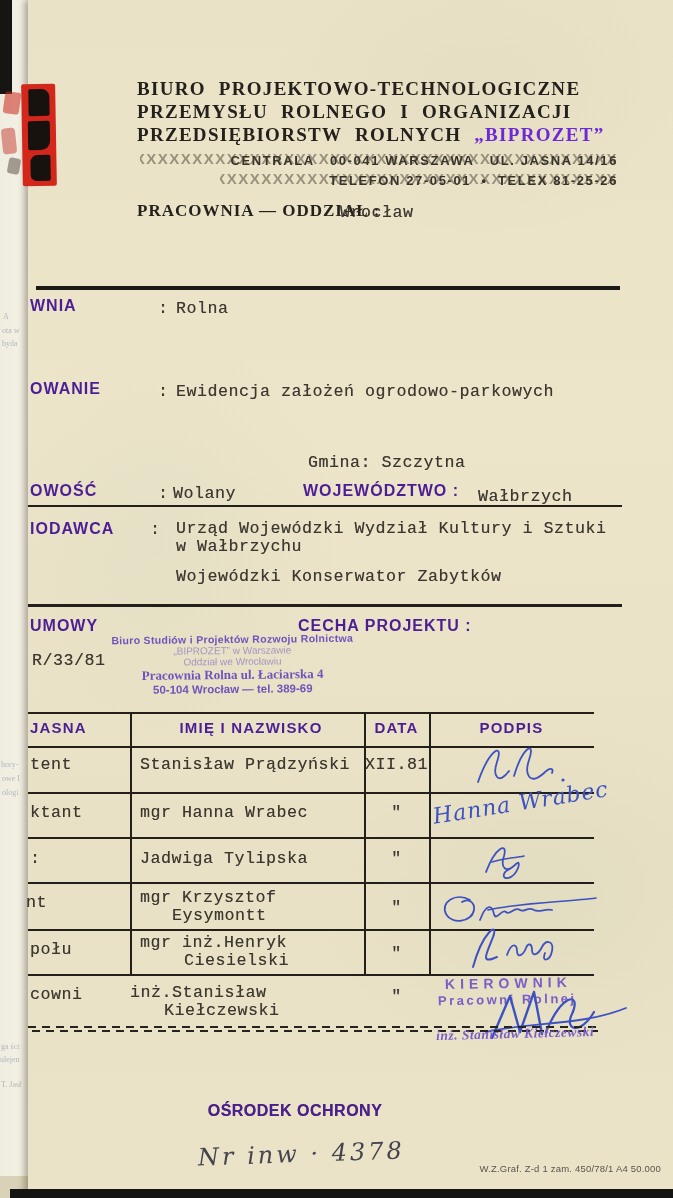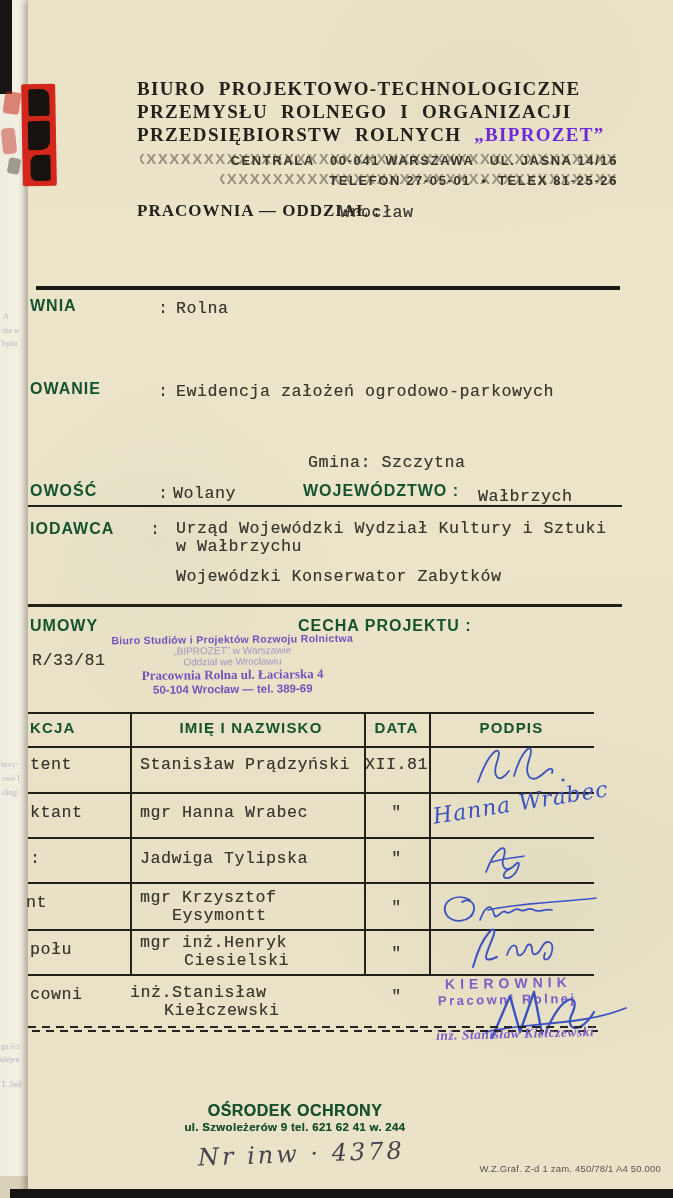--- a/index.html
+++ b/index.html
@@ -13,21 +13,21 @@
     background:
       radial-gradient(ellipse 300px 200px at 70% 8%, rgba(150,160,150,.07), transparent 70%),
       radial-gradient(ellipse 260px 300px at 20% 45%, rgba(140,150,140,.06), transparent 70%),
       radial-gradient(ellipse 320px 260px at 80% 75%, rgba(150,155,140,.07), transparent 70%),
       linear-gradient(180deg,#eae2c6 0%,#ece5ca 35%,#e8e1c5 70%,#eae3c8 100%);
     box-shadow:-4px 0 6px rgba(60,50,30,.35);}
   .edge-strip{position:absolute;left:0;top:0;width:12px;height:94px;background:#171513;}
   .bottom-bar{position:absolute;left:10px;top:1189px;width:663px;height:9px;background:#141412;}
   
   .serif-b{font-family:"Liberation Serif",serif;font-weight:bold;color:#24211c;}
-  .sans-b{font-family:"Liberation Sans",sans-serif;font-weight:bold;color:#14532d;}
+  .sans-b{font-family:"Liberation Sans",sans-serif;font-weight:bold;color:#4c1d95;}
   .mono{font-family:"Liberation Mono",monospace;color:#3b362e;
         text-shadow:.3px .3px .2px rgba(59,54,46,.55);white-space:pre;}
   .title{font-size:19px;line-height:23px;letter-spacing:1.3px;word-spacing:7px;}
   .addr{font-size:13px;letter-spacing:1.6px;white-space:pre;color:#36322a;}
   .xover{font-size:15px;font-weight:bold;letter-spacing:1.5px;color:rgba(70,62,48,.5);
          overflow:hidden;white-space:nowrap;direction:rtl;text-align:right;}
   .label{font-size:16px;letter-spacing:1px;white-space:pre;}
   .th{font-size:15px;letter-spacing:1.2px;}
   .t-mono{font-size:16.5px;letter-spacing:.6px;}
   .hline{position:absolute;background:#23201b;height:2px;}
@@ -137,21 +137,21 @@
 <div class="hline" style="left:28px;top:746px;width:566px;"></div>
 <div class="hline" style="left:28px;top:792px;width:566px;"></div>
 <div class="hline" style="left:28px;top:837px;width:566px;"></div>
 <div class="hline" style="left:28px;top:882px;width:566px;"></div>
 <div class="hline" style="left:28px;top:929px;width:566px;"></div>
 <div class="hline" style="left:28px;top:974px;width:566px;"></div>
 <div class="vline" style="left:130px;top:712px;height:262px;"></div>
 <div class="vline" style="left:364px;top:712px;height:262px;"></div>
 <div class="vline" style="left:429px;top:712px;height:262px;"></div>
 
-<div class="abs sans-b th" style="left:30px;top:719px;">KCJA</div>
+<div class="abs sans-b th" style="left:30px;top:719px;">JASNA</div>
 <div class="abs sans-b th" style="left:130px;top:719px;width:242px;text-align:center;">IMIĘ I NAZWISKO</div>
 <div class="abs sans-b th" style="left:364px;top:719px;width:65px;text-align:center;">DATA</div>
 <div class="abs sans-b th" style="left:429px;top:719px;width:165px;text-align:center;">PODPIS</div>
 
 <div class="abs mono t-mono" style="left:30px;top:755px;">tent</div>
 <div class="abs mono t-mono" style="left:140px;top:755px;">Stanisław Prądzyński</div>
 <div class="abs mono t-mono" style="left:364px;top:755px;width:65px;text-align:center;">XII.81</div>
 <svg class="abs" style="left:468px;top:740px;" width="120" height="52">
   <path class="sig" stroke-width="1.8" d="M10,42 C22,8 36,2 29,22 C24,37 31,45 41,31"></path>
   <path class="sig" stroke-width="1.8" d="M46,36 C55,6 68,0 61,20 C56,35 62,46 76,33 C82,27 86,28 84,33"></path>
@@ -200,20 +200,19 @@
 <svg class="abs" style="left:478px;top:982px;" width="160" height="66">
   <path class="sig" stroke-width="2.4" d="M14,56 L32,14 L42,50 L56,10 L64,52"></path>
   <path class="sig" stroke-width="2.2" d="M68,50 C84,10 104,10 94,32 C86,48 102,54 116,30"></path>
   <path class="sig" stroke-width="1.8" d="M8,50 C50,40 104,44 148,26"></path>
 </svg>
 <div class="dashline"></div>
 <div class="abs purple" style="left:436px;top:1026px;font-family:'Liberation Serif',serif;font-style:italic;font-weight:bold;font-size:13.5px;letter-spacing:.5px;transform:rotate(-1.5deg);">inż. Stanisław Kiełczewski</div>
 
 <div class="abs arch" style="top:1070px;">
   <div class="sans-b" style="font-size:16px;letter-spacing:.5px;margin-top:32px;">OŚRODEK OCHRONY</div>
-  <div class="sans-b" style="font-size:11.5px;letter-spacing:.3px;margin-top:1px;">ul. Szwoleżerów 9  tel. 621 62 41 w. 244</div>
 </div>
 
 <div class="abs" style="left:198px;top:1140px;font-family:'DejaVu Serif',serif;font-style:italic;font-size:24px;letter-spacing:3px;color:#45444d;transform:rotate(-2deg);">Nr inw · 4378</div>
 
 <div class="abs" style="right:12px;top:1163px;font-size:9.5px;color:#5a544b;letter-spacing:.2px;">W.Z.Graf. Z-d 1 zam. 450/78/1 A4 50.000</div>
 
 <div class="bottom-bar"></div>
 
 </body></html>

